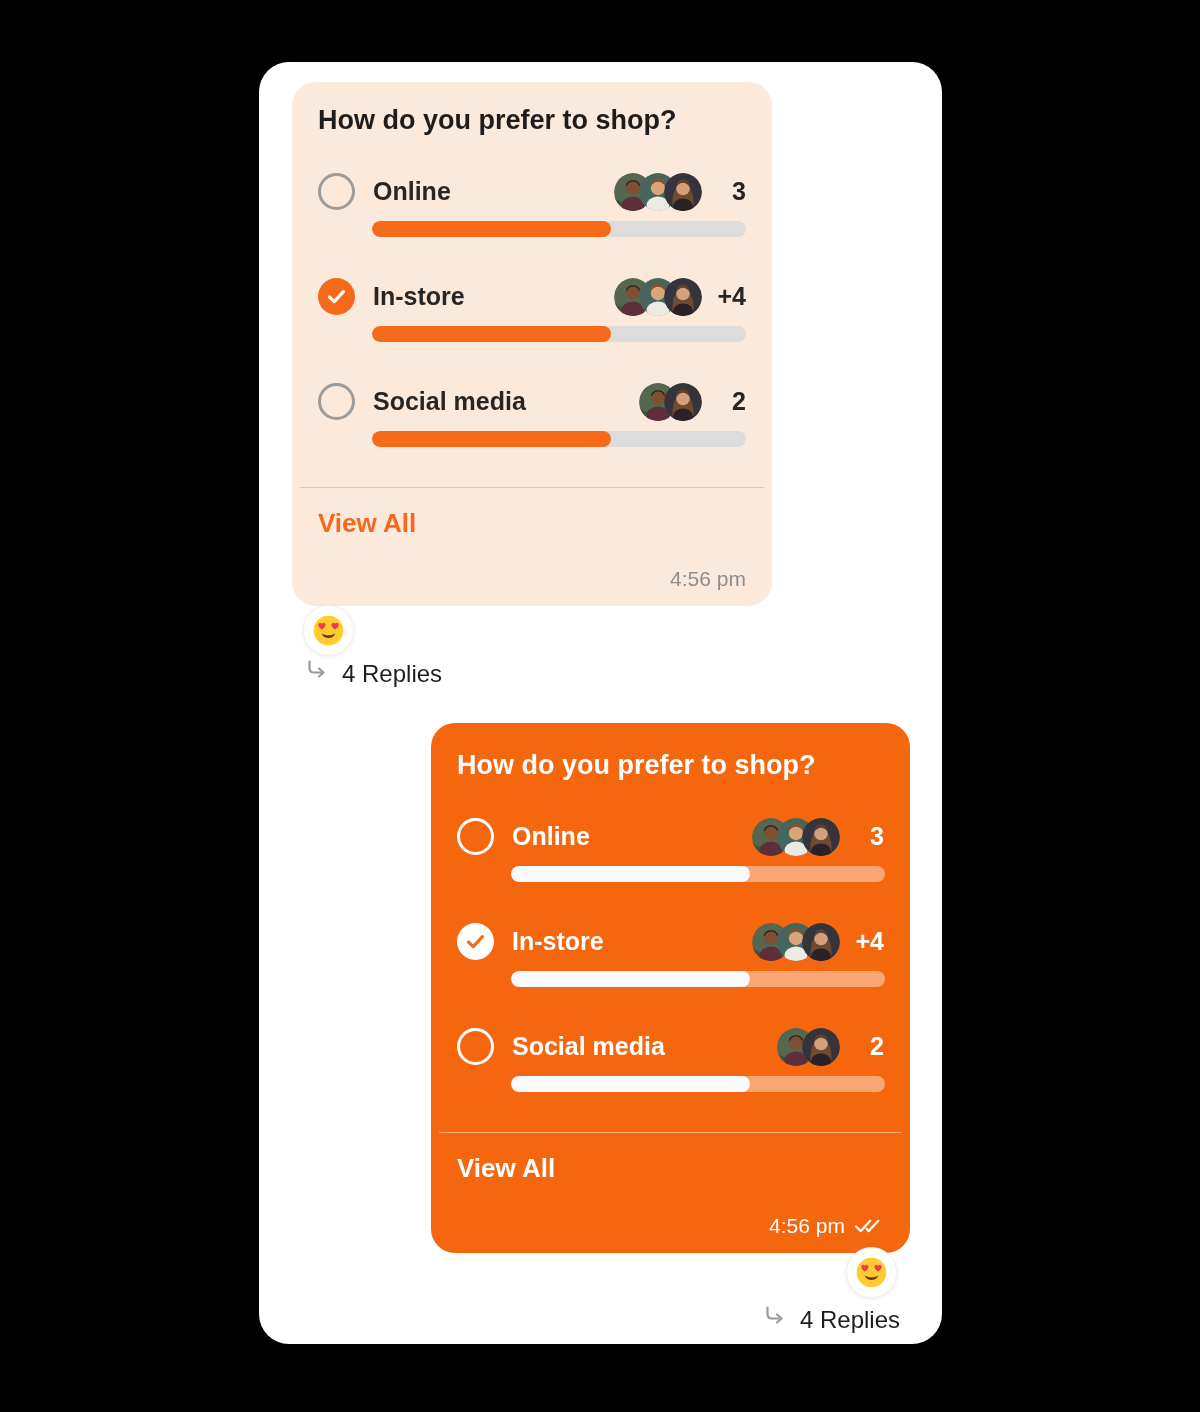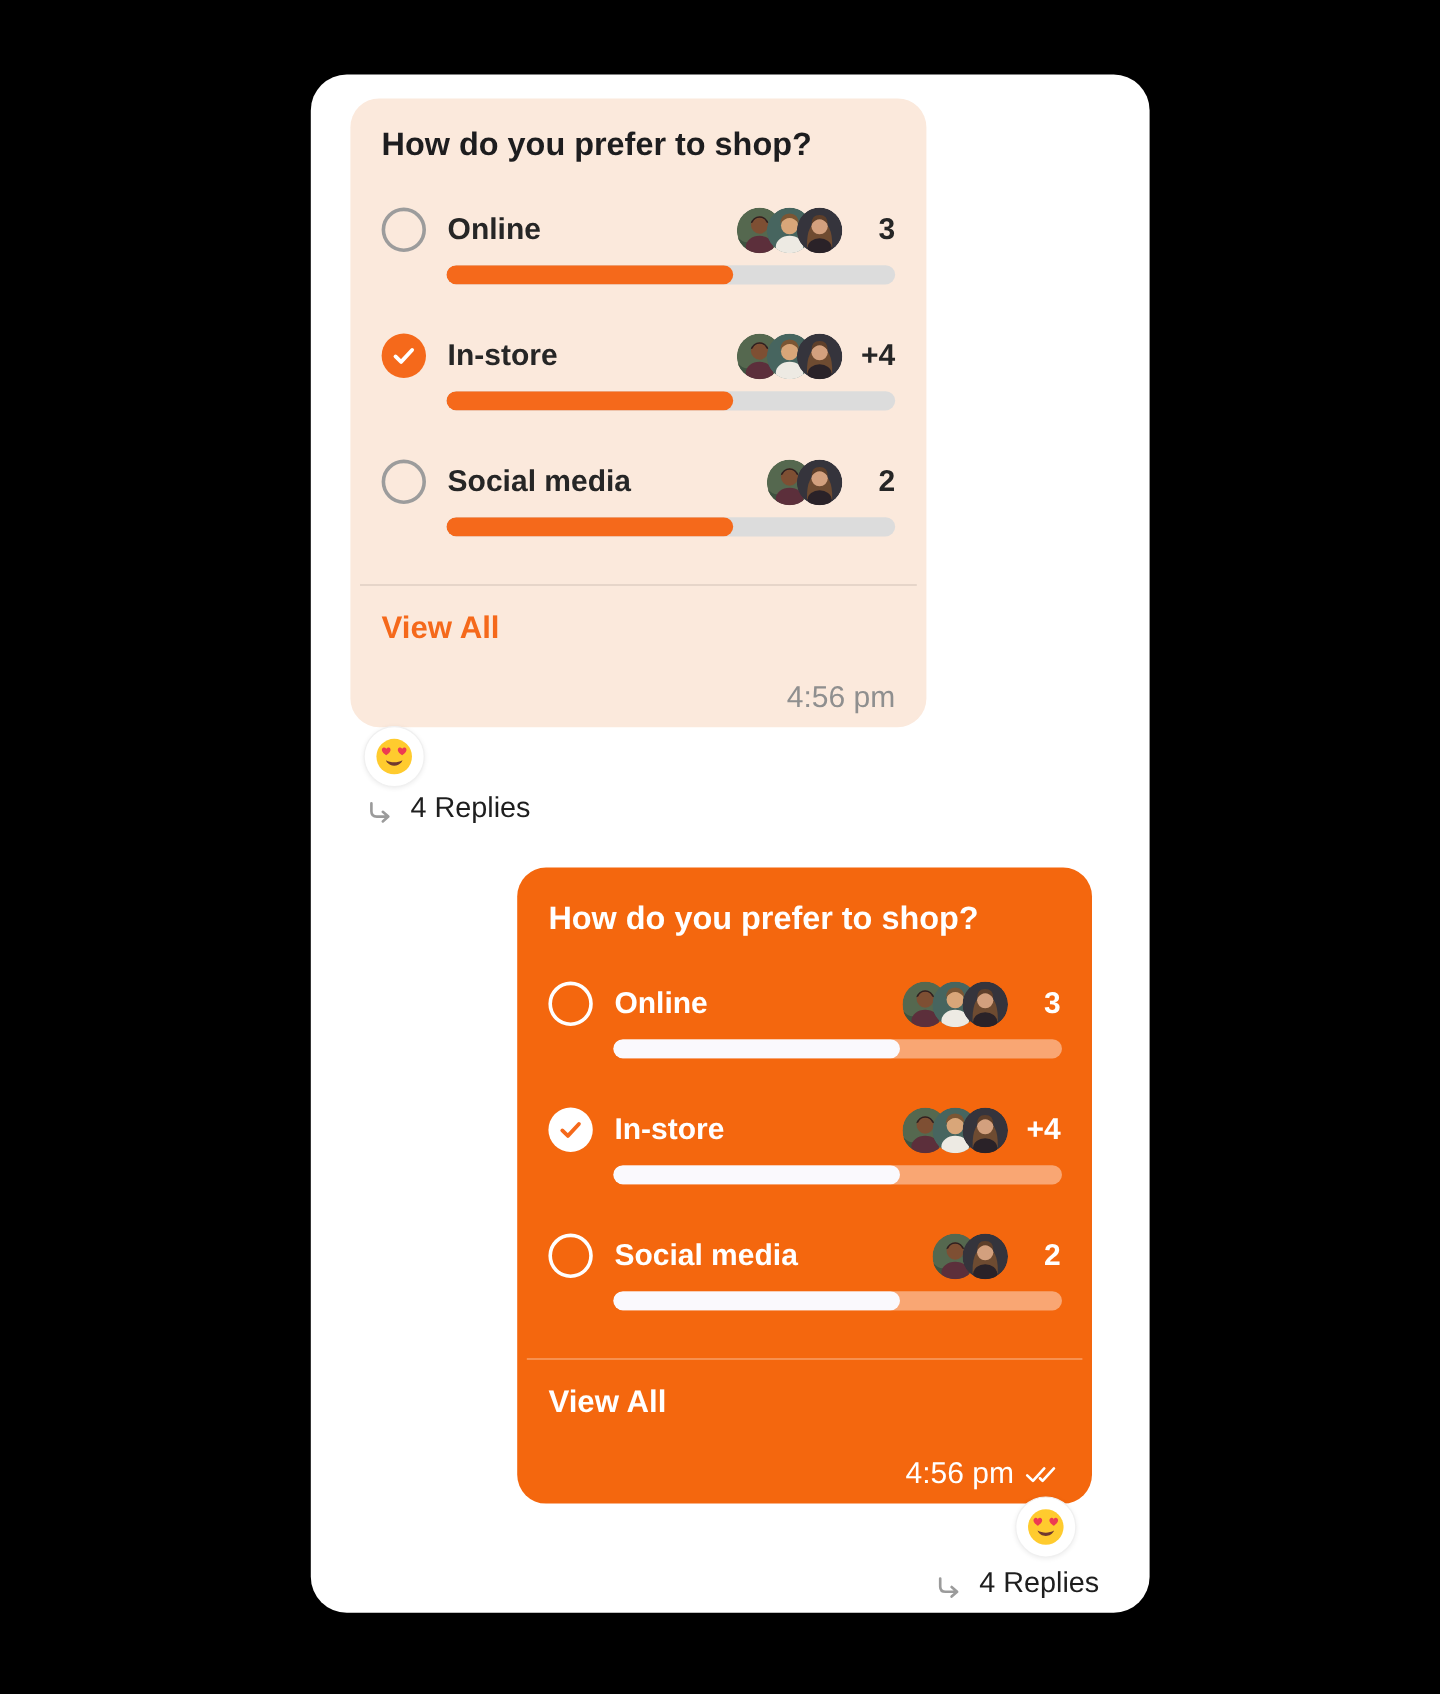--- a/index.html
+++ b/index.html
@@ -2,21 +2,21 @@
 <html><head>
 <meta charset="utf-8">
 <style>
   html,body{margin:0;padding:0;}
   body{
     width:1200px;height:1412px;position:relative;background:#000;
     font-family:"Liberation Sans", sans-serif;overflow:hidden;
   }
   .card{
     position:absolute;left:259px;top:62px;width:683px;height:1282px;
-    background:#ffffff;border-radius:30px;padding-left:16px;
+    background:#ffffff;border-radius:30px;
   }
   
   .bubble{
     position:absolute;width:480px;border-radius:24px;
     padding:0 26px;box-sizing:border-box;
   }
   .bubble.incoming{left:33px;top:20px;height:524px;background:#FBE9DC;}
   .bubble.outgoing{left:172px;top:661px;width:479px;height:530px;background:#F4670E;}
 
   .poll-title{margin:0 0 35px 0;font-size:27px;font-weight:700;color:#1D1D1F;line-height:1.18;}
@@ -54,36 +54,36 @@
   .outgoing .bar-fill{background:#FAF9FD;}
 
   .divider{height:1px;margin:38px -18px 0 -18px;}
   .incoming .divider{background:rgba(0,0,0,0.14);}
   .outgoing .divider{background:rgba(255,255,255,0.45);margin-top:36px;}
 
   .view-all{margin-top:20px;text-align:left;font-size:26px;font-weight:600;color:#F5691B;cursor:pointer;}
   .outgoing .view-all{color:#FFFFFF;}
 
   .time-row{margin-top:28px;display:flex;justify-content:flex-end;align-items:center;gap:9px;
-    font-size:25px;color:#8F8F8F;}
+    font-size:21px;color:#8F8F8F;}
   .outgoing .time-row{color:#FFFFFF;margin-top:30px;}
   .dcheck-svg{width:30px;height:19px;color:#FFFFFF;}
 
   
   .reaction-chip{
     position:absolute;width:49px;height:49px;border-radius:50%;background:#FFFFFF;
     border:1px solid #F0F0F0;box-shadow:0 1px 4px rgba(0,0,0,0.08);
     display:flex;align-items:center;justify-content:center;
   }
   .reaction-chip svg{width:31px;height:31px;}
   .chip-top{left:44px;top:543px;}
   .chip-bottom{left:587px;top:1185px;}
 
   .replies{
-    position:absolute;display:flex;align-items:flex-end;gap:14px;
+    position:absolute;display:flex;align-items:flex-start;gap:14px;
     font-size:24px;color:#1E1E1E;cursor:pointer;
   }
   .replies svg{width:22px;height:20px;color:#9B9B9B;flex-shrink:0;}
   .replies-top{left:47px;top:598px;}
   .replies-bottom{right:42px;top:1244px;}
 
   .defs{position:absolute;width:0;height:0;overflow:hidden;}
 </style>
 </head>
 <body>

